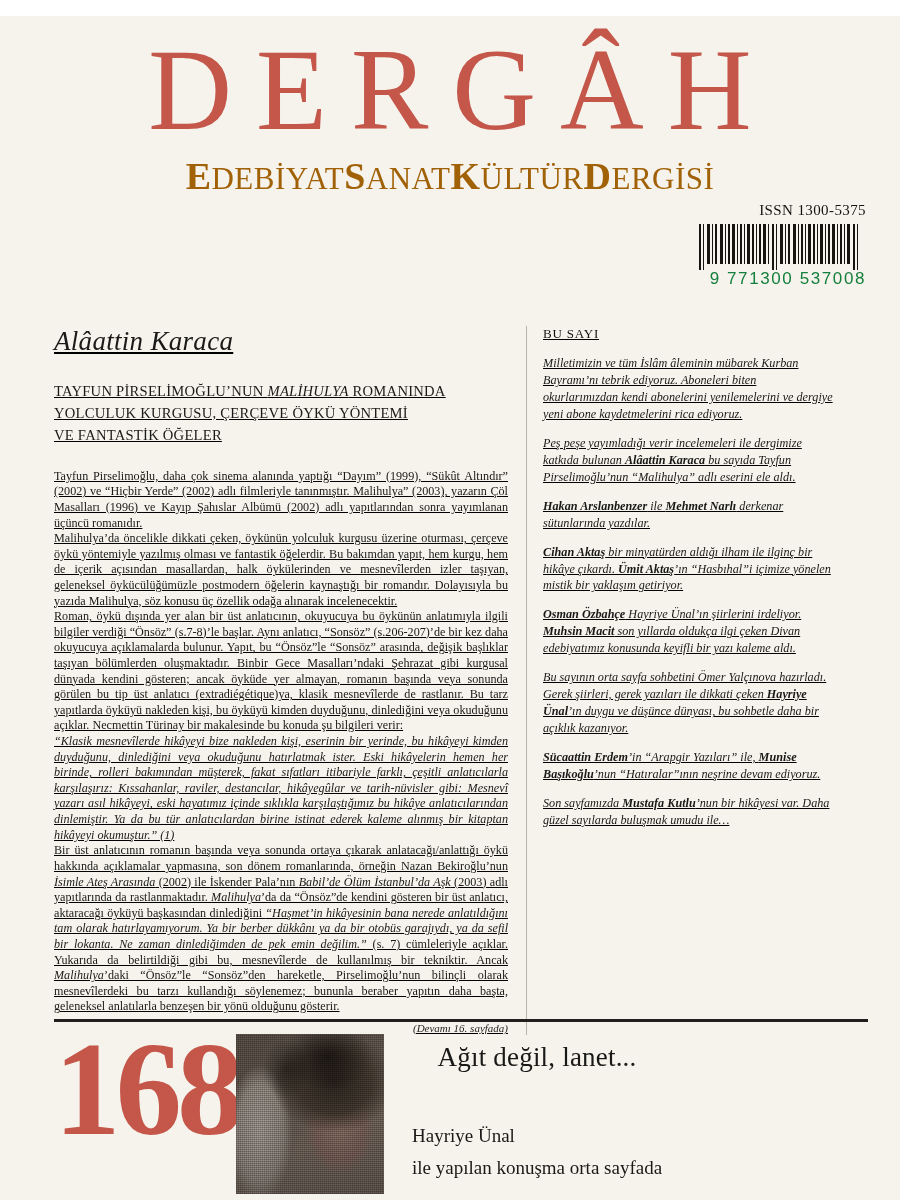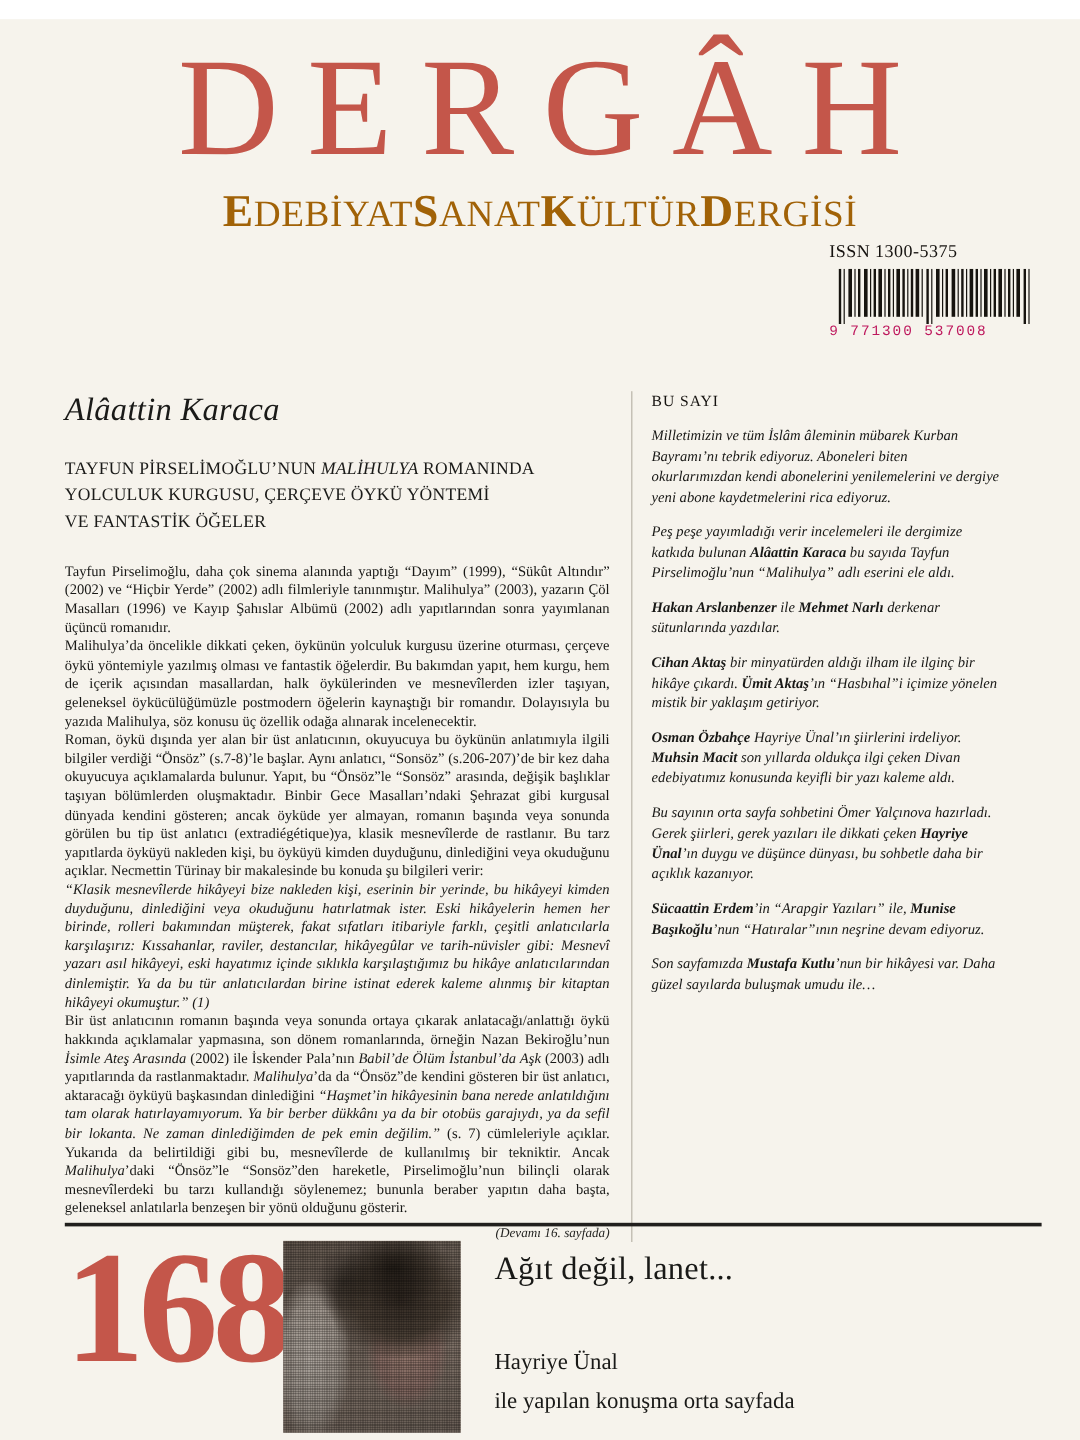--- a/index.html
+++ b/index.html
@@ -53,51 +53,52 @@
     font-size: 31px;
   }
   .masthead-sub .word { margin: 0; }
 
   
   .issn-block {
     position: absolute;
     right: 34px;
     top: 186px;
     width: 175px;
-    text-align: left;
+    text-align: right;
   }
   .issn-text {
     font-family: "Liberation Serif", serif;
     font-size: 15px;
     color: #15120f;
     letter-spacing: 0.4px;
     margin-bottom: 5px;
   }
   .barcode {
     height: 46px;
     width: 168px;
     margin: 0 auto;
     display: block;
   }
   .barcode-digits {
-    font-family: Liberation Mono, monospace;
-    font-size: 12px;
+    font-family: Liberation Sans, sans-serif;
+    font-size: 17px;
     letter-spacing: 1.6px;
-    color: #be185d;
+    color: #15803d;
     margin-top: -1px;
   }
 
   
   .content {
     position: absolute;
     top: 310px;
     left: 54px;
     right: 32px;
     display: flex;
     gap: 0;
+    text-decoration: underline;
   }
   .col-left {
     width: 472px;
     padding-right: 18px;
     box-sizing: border-box;
   }
   .col-divider {
     width: 1px;
     background: #b9b4a8;
     margin-right: 16px;
@@ -232,20 +233,21 @@
   .cover-text {
     margin-left: 28px;
     padding-top: 8px;
   }
   .cover-title {
     font-family: "Liberation Serif", serif;
     font-size: 27px;
     color: #191917;
     margin: 0 0 52px 0;
     letter-spacing: 0.2px;
+    text-align: center;
   }
   .cover-person {
     font-family: "Liberation Serif", serif;
     font-size: 19px;
     color: #191917;
     margin: 0 0 10px 0;
   }
   .cover-sub {
     font-family: "Liberation Serif", serif;
     font-size: 19px;

